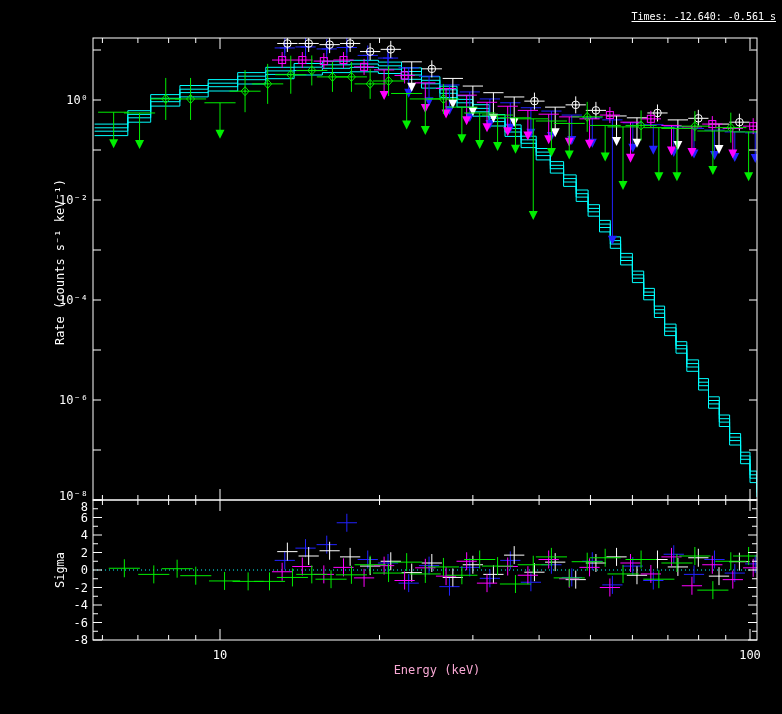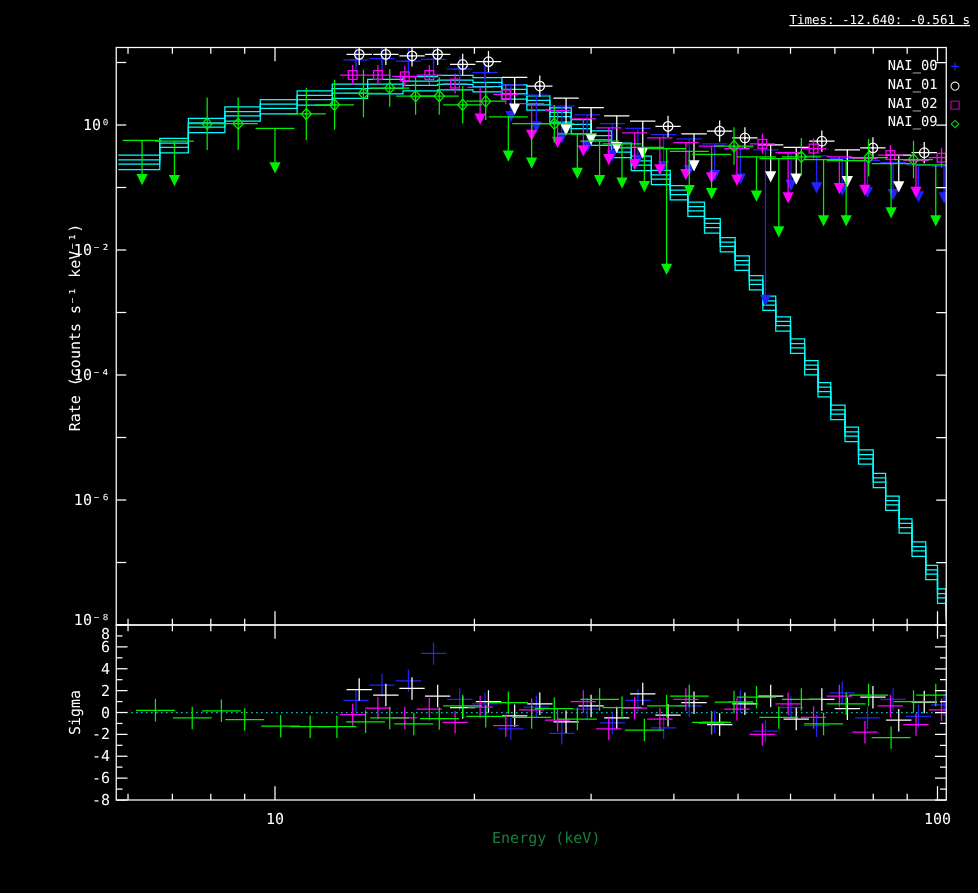--- a/index.html
+++ b/index.html
@@ -3,21 +3,21 @@
 <meta charset="utf-8">
 <style>
   html,body{margin:0;padding:0;background:#000;}
   #screen{position:relative;width:782px;height:714px;background:#000;overflow:hidden;
           font-family:"DejaVu Sans Mono",monospace;}
   #plot-svg{position:absolute;left:0;top:0;}
   .overlay-text{position:absolute;color:#fff;font:11px "DejaVu Sans Mono",monospace;white-space:nowrap;text-decoration:underline;}
   #time-range{top:11px;right:6px;font-size:10px;letter-spacing:0px;}
   .ylab{position:absolute;transform:translate(-50%,-50%) rotate(-90deg);color:#fff;
         font:12px "DejaVu Sans Mono",monospace;white-space:nowrap;}
-  #xlab{position:absolute;left:357px;top:663px;width:160px;text-align:center;color:#15803d;
+  #xlab{position:absolute;left:357px;top:663px;width:160px;text-align:center;color:#f9a8d4;
         font:12px "DejaVu Sans Mono",monospace;}
   #legend{position:absolute;top:45px;right:11px;}
   .legend-row{display:flex;justify-content:flex-end;align-items:center;height:15px;gap:7px;
               color:#fff;font:11px "DejaVu Sans Mono",monospace;}
   .legend-symbol{width:14px;text-align:center;font-size:12px;line-height:12px;}
   .c-blue{color:#2222ff;} .c-white{color:#ffffff;} .c-magenta{color:#ff00ff;} .c-green{color:#00ee00;}
 </style>
 </head>
 <body>
 
@@ -737,31 +737,13 @@
         <text x="88" y="644" fill="#fff" font-size="12" font-family="&quot;DejaVu Sans Mono&quot;,monospace" text-anchor="end">-8</text>
       </g>
     </svg>
 
   <div id="time-range" class="overlay-text">Times: -12.640: -0.561 s</div>
 
   <div class="ylab" style="left:60px;top:262px;">Rate (counts s⁻¹ keV⁻¹)</div>
   <div class="ylab" style="left:60px;top:570px;">Sigma</div>
   <div id="xlab">Energy (keV)</div>
 
-  <div id="legend">
-    <div class="legend-row">
-      <span class="legend-label">NAI_00</span>
-      <span class="legend-symbol c-blue">+</span>
-    </div>
-    <div class="legend-row">
-      <span class="legend-label">NAI_01</span>
-      <span class="legend-symbol c-white">○</span>
-    </div>
-    <div class="legend-row">
-      <span class="legend-label">NAI_02</span>
-      <span class="legend-symbol c-magenta">□</span>
-    </div>
-    <div class="legend-row">
-      <span class="legend-label">NAI_09</span>
-      <span class="legend-symbol c-green">◇</span>
-    </div>
-  </div>
 </div>
 
 </body></html>

